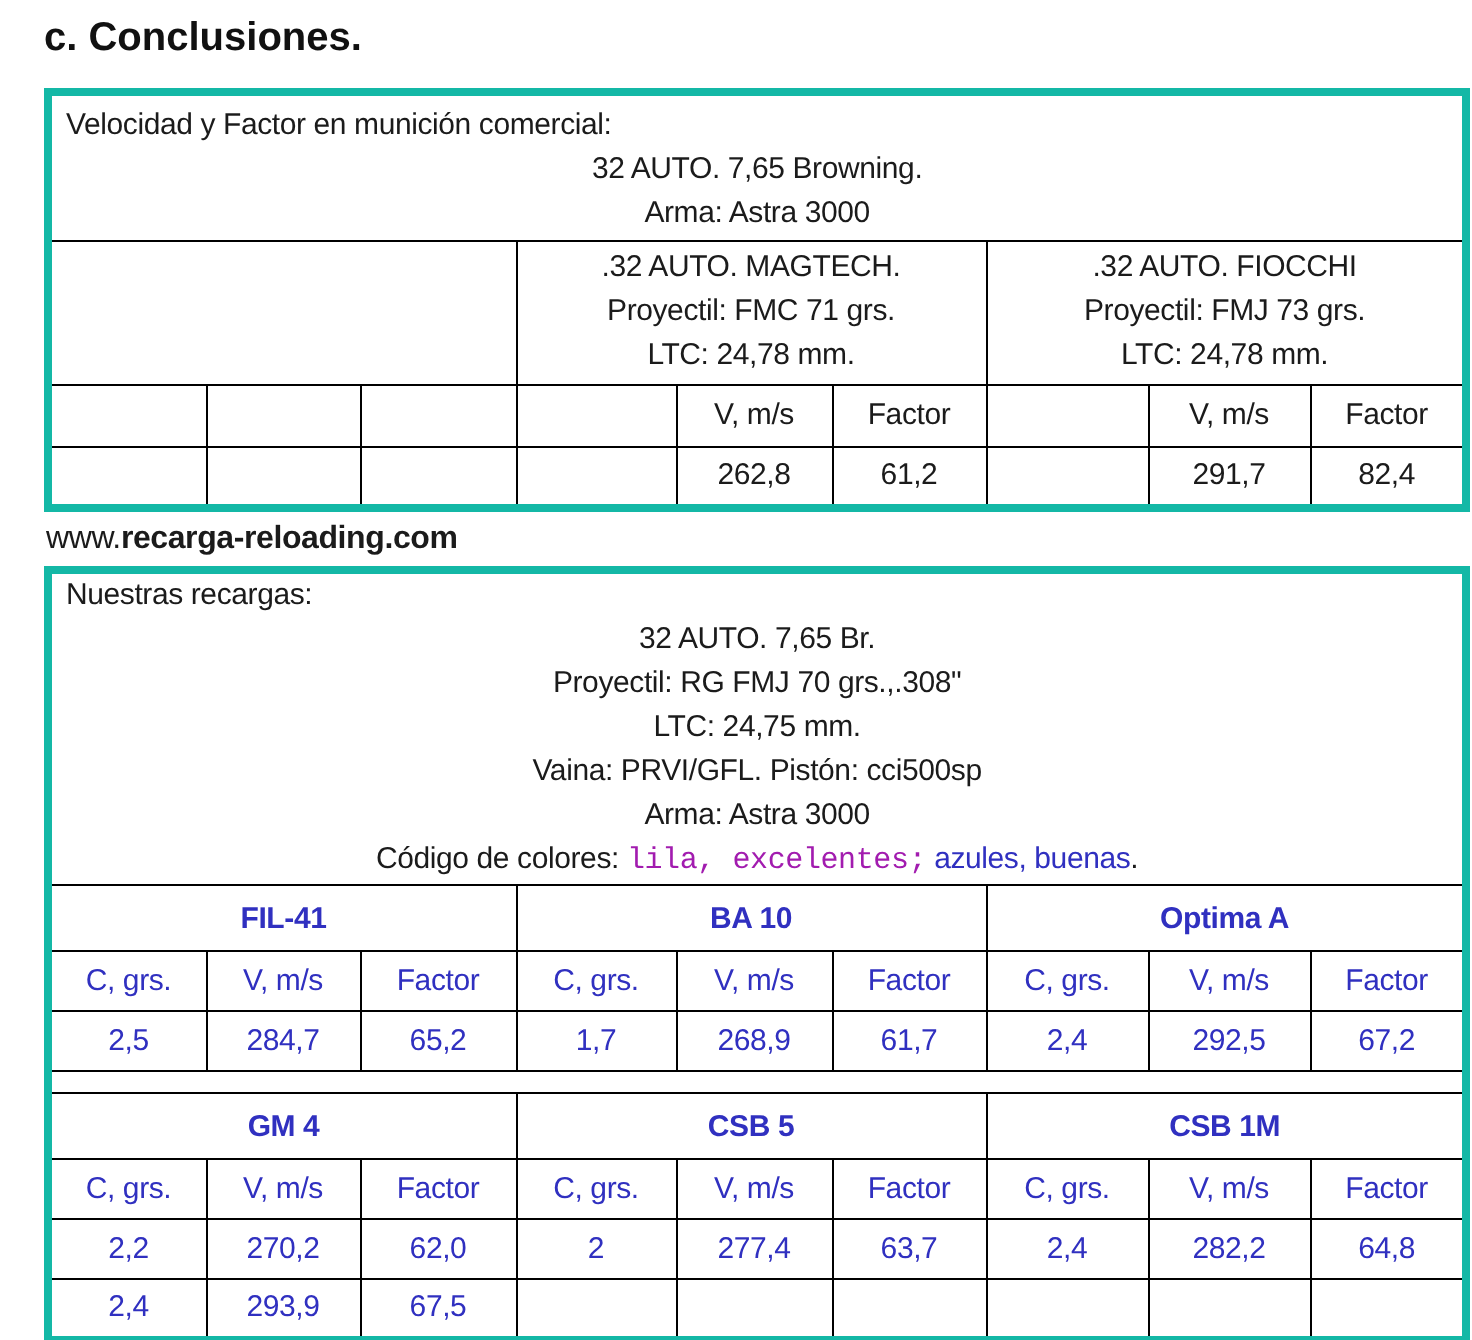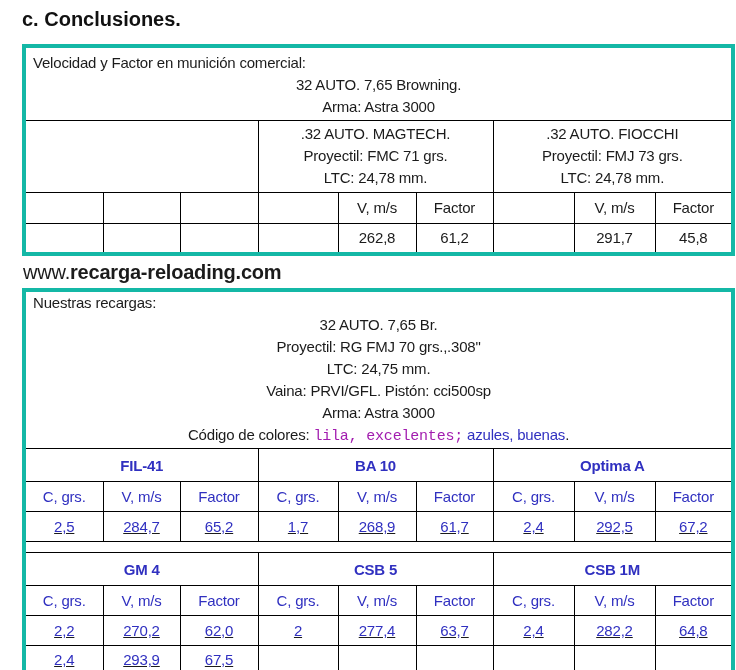--- a/index.html
+++ b/index.html
@@ -39,38 +39,38 @@
     overflow: hidden;
     letter-spacing: -0.2px;
   }
   .line { line-height: 22px; }
   .line-left {
     text-align: left;
     padding-left: 7px;
   }
   .pad-top { padding-top: 3px; }
   .website-line {
-    font-size: 20px;
+    font-size: 16px;
     margin: 5px 0 4px 1px;
     letter-spacing: -0.2px;
   }
   .website-line .site-bold { font-weight: bold; }
   .blue  { color: #3030c0; margin-top: 48px; }
   .lila  { color: #a21caf; font-family: Liberation Mono, monospace; }
   .group-name { font-weight: bold; }
   .azul-span { margin-left: 4px; }
   
   tr.t1-r1 { height: 74px; }
   tr.t1-r2 { height: 72px; }
   tr.t1-r3 { height: 31px; }
   tr.t1-r4 { height: 31px; padding-left: 36px; }
   tr.t2-r1 { height: 155px; }
   tr.t2-group { height: 33px; }
   tr.t2-sub { height: 30px; }
-  tr.t2-val { height: 30px; text-decoration: underline; }
+  tr.t2-val { height: 30px; }
   tr.t2-spacer { height: 11px; }
 </style>
 </head>
 <body>
 
 <div class="doc">
 
   <div class="doc-heading">c. Conclusiones.</div>
 
   <table>
@@ -119,21 +119,21 @@
     </tr>
     <tr class="t1-r4">
       <td></td>
       <td></td>
       <td></td>
       <td></td>
       <td>262,8</td>
       <td>61,2</td>
       <td></td>
       <td>291,7</td>
-      <td>45,8</td>
+      <td>82,4</td>
     </tr>
   </tbody>
     </table>
 
   <div class="website-line"><span>www.</span><span class="site-bold">recarga-reloading.com</span></div>
 
   <table>
     <colgroup>
       <col style="width:79px">
         <col style="width:77px">

